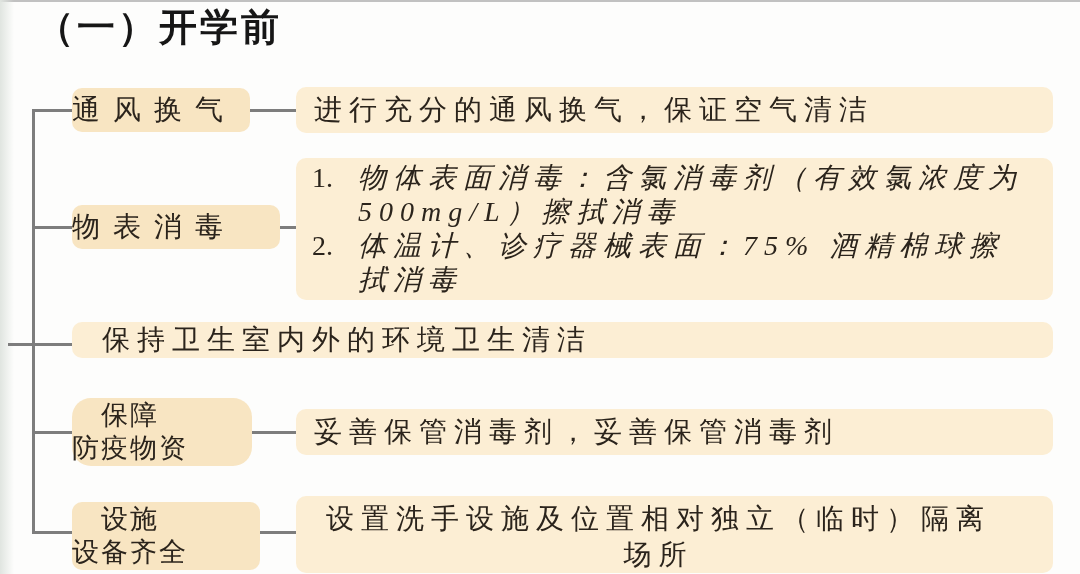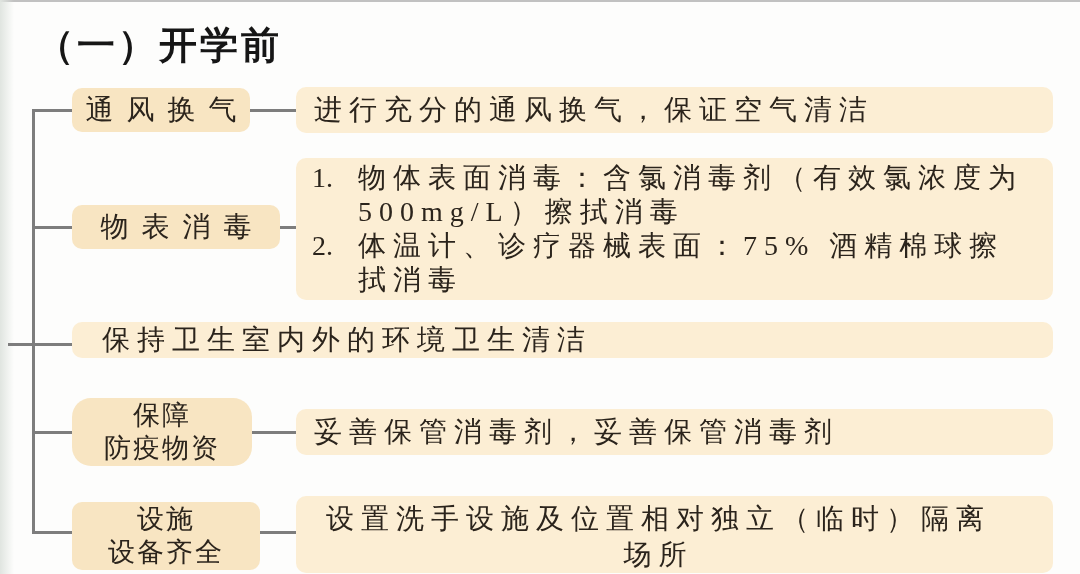--- a/index.html
+++ b/index.html
@@ -6,39 +6,39 @@
   .stage{
     position:relative;width:1080px;height:574px;overflow:hidden;
     background:#fdfdfc;
     font-family:"Liberation Serif","DejaVu Serif",serif;
     color:#2b241c;
   }
   .top-edge{position:absolute;left:0;top:0;width:1080px;height:2px;background:#8f8f8f;opacity:.55;}
   .left-fade{position:absolute;left:0;top:0;width:14px;height:574px;
     background:linear-gradient(to right,#e0e5e0,rgba(255,255,255,0));}
   .title{
-    position:absolute;left:36px;top:20px;margin:0;
+    position:absolute;left:36px;top:2px;margin:0;
     font-family:"Liberation Sans","DejaVu Sans",sans-serif;
     font-size:38px;font-weight:900;letter-spacing:3px;color:#161616;
   }
   .line{position:absolute;background:#7d7d7d;}
   .h{height:3px;} .v{width:3px;}
   .label-box,.content-box{
     position:absolute;box-sizing:border-box;border-radius:10px;
     display:flex;align-items:center;
   }
-  .label-box{background:#f8e5c2;justify-content:center;font-size:28px;letter-spacing:2px;}
+  .label-box{background:#f8e5c2;font-size:28px;letter-spacing:2px;}
   .content-box{background:#fceed4;font-size:28px;letter-spacing:7px;line-height:34px;}
   .spread{letter-spacing:13px;margin-right:-13px;}
   .two-line{display:flex;flex-direction:column;align-items:center;line-height:33px;font-size:27px;}
   .pad{padding-left:18px;}
   .list{flex-direction:column;align-items:stretch;justify-content:center;padding:6px 24px 6px 16px;}
   .li{display:flex;align-items:flex-start;}
   .li .num{flex:0 0 46px;letter-spacing:0;}
-  .li .txt{flex:1;}
+  .li .txt{flex:1;font-style:italic;}
   .wrap2{align-items:flex-start;padding-top:5px;}
   .wrap2 .txt2{display:block;padding:0 50px 0 18px;text-align:center;}
 </style>
 </head>
 <body>
 
 <div class="stage">
   <div class="top-edge"></div>
   <div class="left-fade"></div>
 

